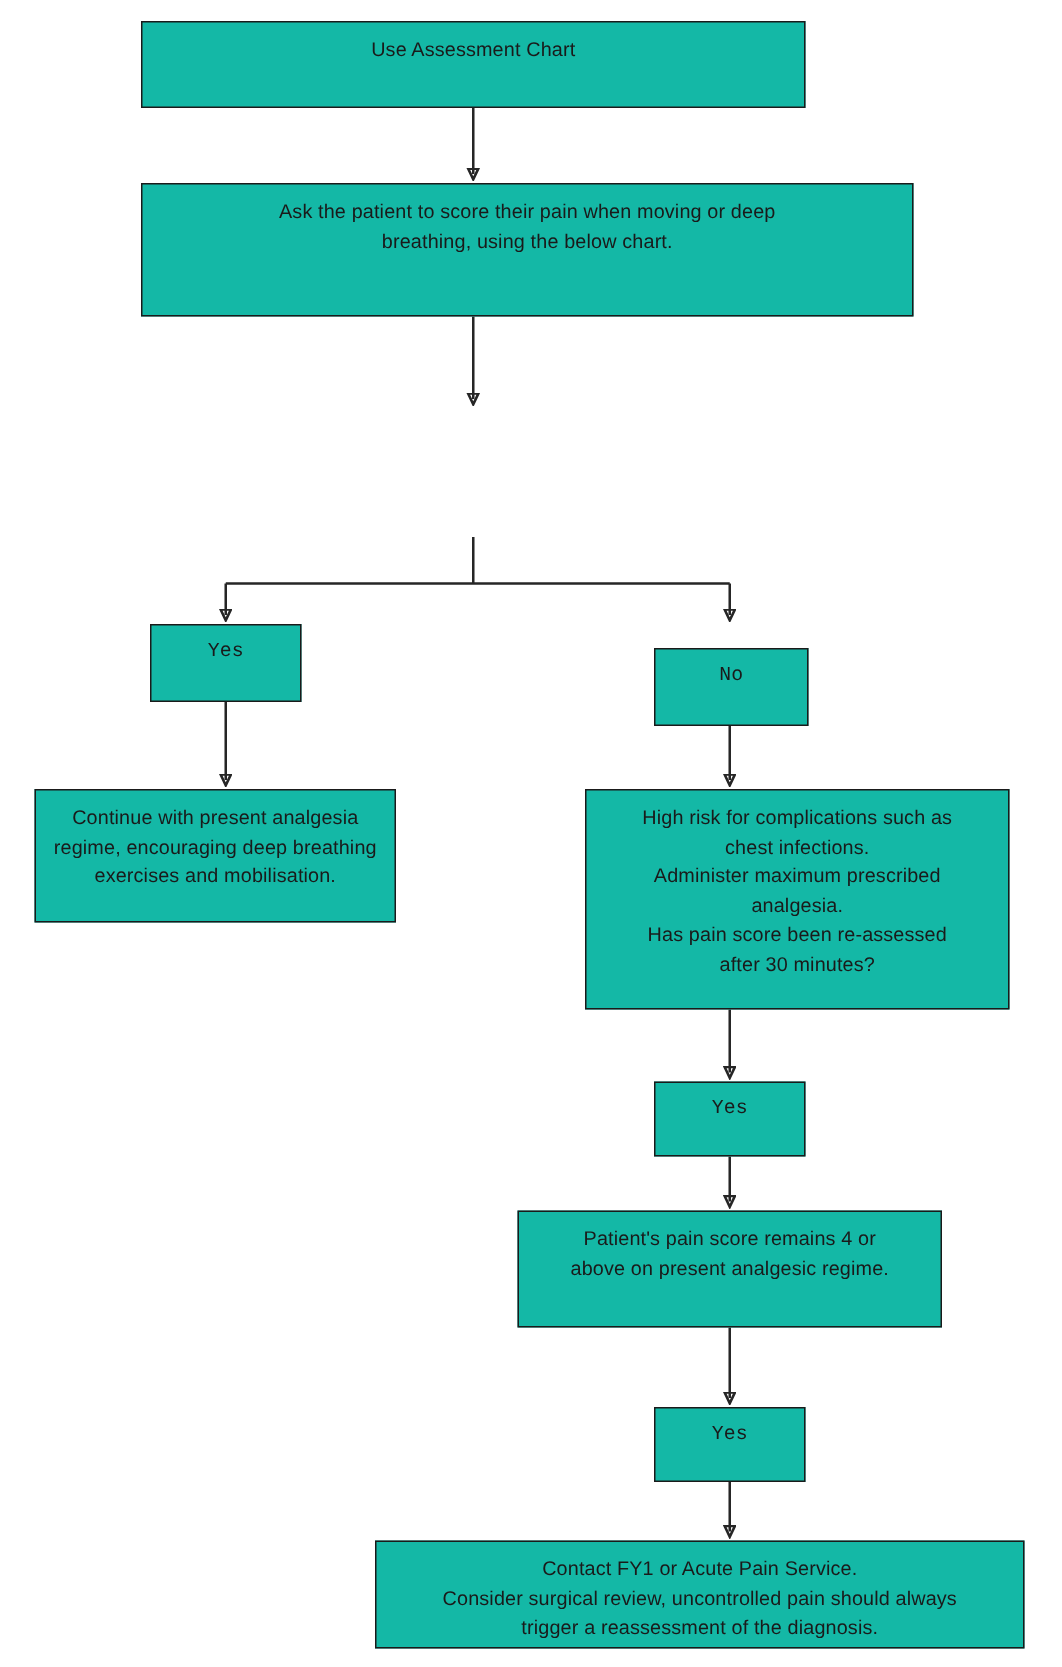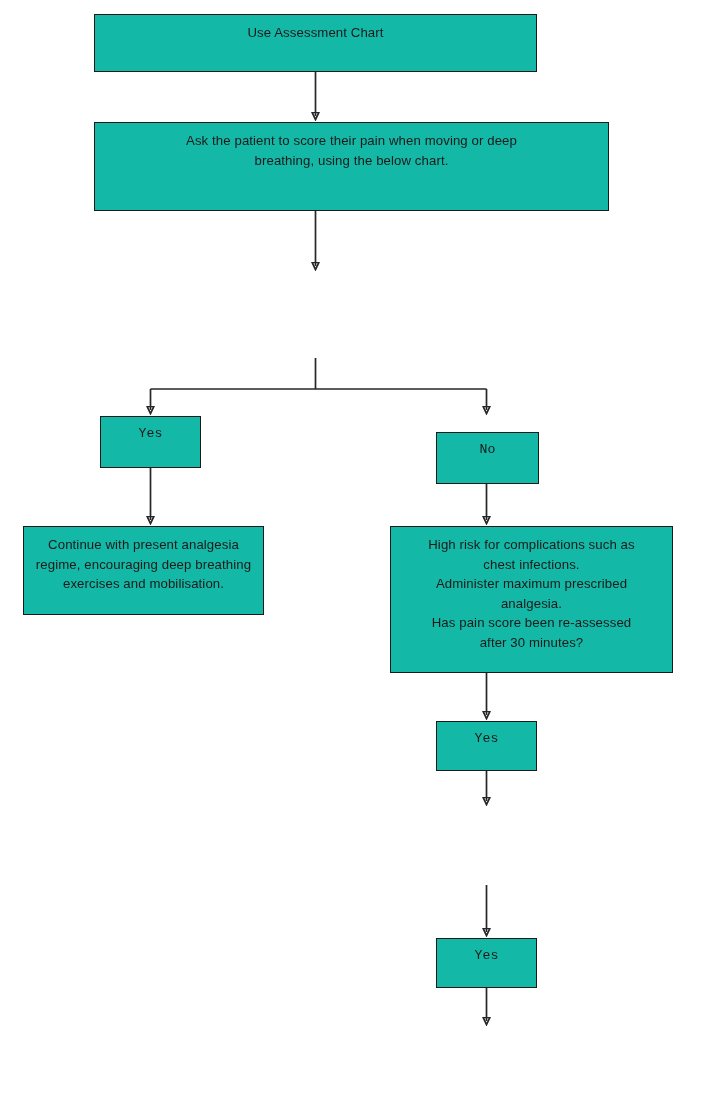--- a/index.html
+++ b/index.html
@@ -101,17 +101,22 @@
 
   <div class="node" style="left:345px;top:526px;width:283px;height:147px;margin-left:45px;">High risk for complications such as
 chest infections.
 Administer maximum prescribed
 analgesia.
 Has pain score been re-assessed
 after 30 minutes?</div>
 
   <div class="node tight" style="left:436px;top:721px;width:101px;height:50px;">Yes</div>
 
+  <div class="node" style="left:345px;top:807px;width:283px;height:78px;">Patient's pain score remains 4 or
+above on present analgesic regime.</div>
 
   <div class="node tight" style="left:436px;top:938px;width:101px;height:50px;">Yes</div>
 
+  <div class="node" style="left:250px;top:1027px;width:433px;height:72px;">Contact FY1 or Acute Pain Service.
+Consider surgical review, uncontrolled pain should always
+trigger a reassessment of the diagnosis.</div>
 
 </div>
 
 </body></html>

